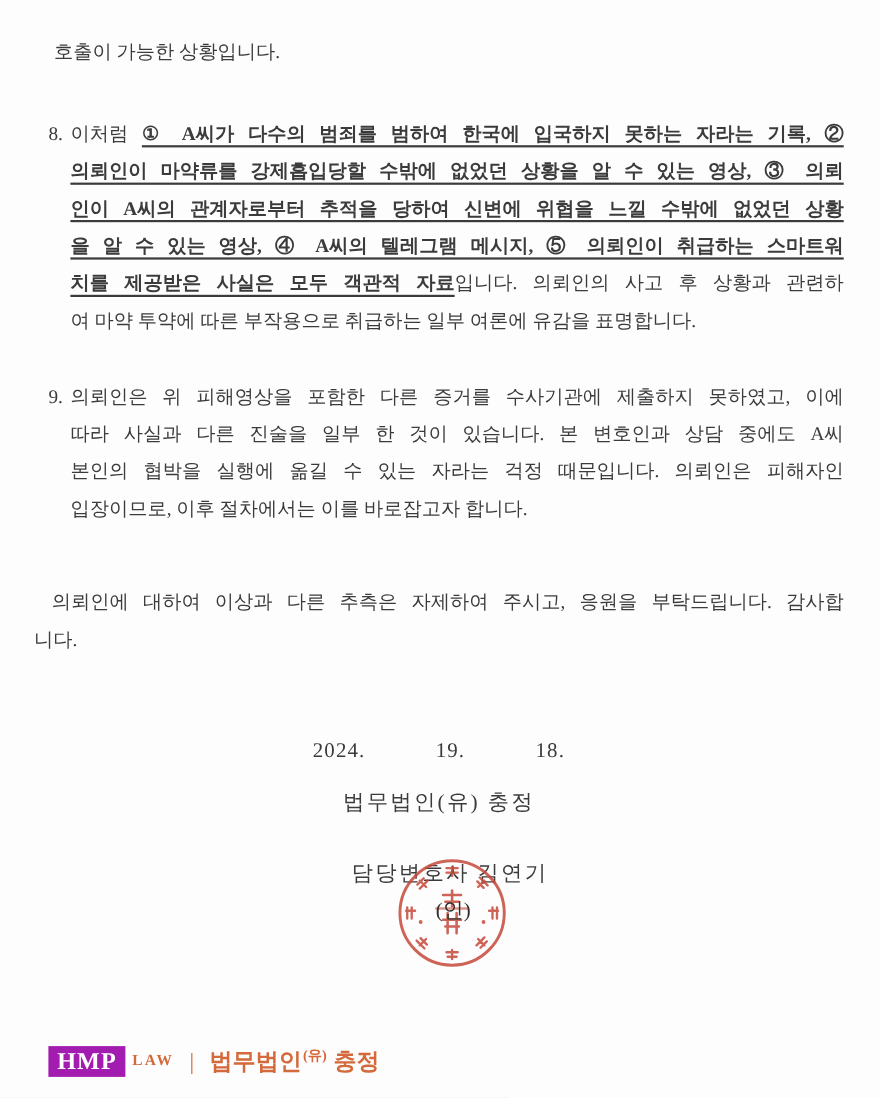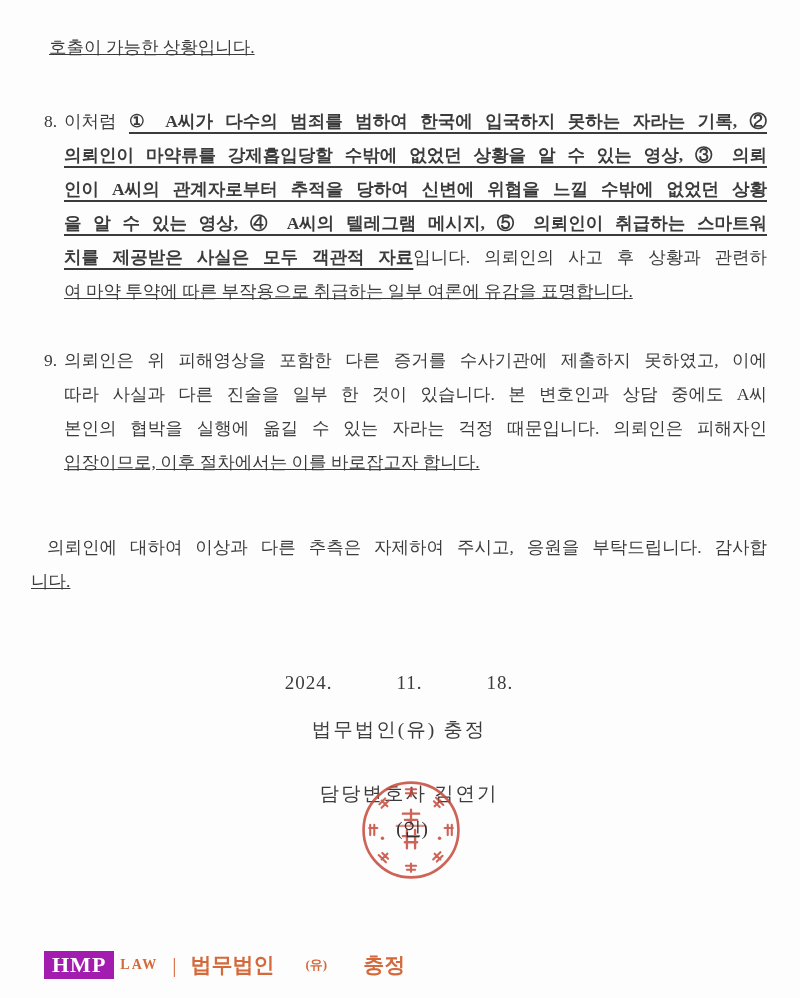--- a/index.html
+++ b/index.html
@@ -14,21 +14,21 @@
     overflow:hidden;
   }
   .doc { padding:30px 33px 0 31px; }
 
   .line {
     font-size:17.5px;
     line-height:34px;
     text-align:justify;
     text-align-last:justify;
   }
-  .line.last { text-align:left; text-align-last:left;text-decoration:underline; }
+  .line.last { text-align:left; text-align-last:left; }
   .intro { margin-left:18px; }
 
   .para { position:relative; padding-left:33px; }
   .para-8 { margin-top:40px; }
   .para-9 { margin-top:35px; }
   .para .num {
     position:absolute; left:13px; top:0;
     font-size:17.5px; line-height:34px;
   }
   .em {
@@ -82,21 +82,21 @@
     font-weight:700; font-size:22px; line-height:28px;
     padding:0 8px; letter-spacing:1px;
   }
   .law-word {
     color:#d4693b; font-weight:700; font-size:14px;
     margin-left:6px; letter-spacing:2px;
   }
   .footer-divider {
     color:#d4693b; font-size:21px; font-weight:400; margin:0 14px;
   }
-  .footer-firm { color:#d4693b; font-weight:700; font-size:21px; display:flex; align-items:center;gap:30px; }
+  .footer-firm { color:#d4693b; font-weight:700; font-size:21px; display:flex; align-items:flex-start; }
   .footer-firm .small { font-size:13px; margin:0 1px; }
   .footer-firm .tail { margin-left:5px; }
 </style>
 </head>
 <body>
 
 <div class="page">
   <div class="doc">
 
     <div class="line last intro">호출이 가능한 상황입니다.</div>
@@ -118,21 +118,21 @@
       <div class="line">본인의 협박을 실행에 옮길 수 있는 자라는 걱정 때문입니다. 의뢰인은 피해자인</div>
       <div class="line last">입장이므로, 이후 절차에서는 이를 바로잡고자 합니다.</div>
     </div>
 
     <div class="closing">
       <div class="line first">의뢰인에 대하여 이상과 다른 추측은 자제하여 주시고, 응원을 부탁드립니다. 감사합</div>
       <div class="line last">니다.</div>
     </div>
 
     <div class="date-row">
-      <span>2024.</span><span>11.</span><span>18.</span>
+      <span>2024.</span><span>19.</span><span>18.</span>
     </div>
 
     <div class="firm-row">법무법인(유) 충정</div>
 
     <div class="sign-row">
       <span class="sign-inner">
         <span>담당변호사 김연기</span>
         <span class="seal-wrap">
           <svg class="seal-svg" viewBox="0 0 100 100">
             <g fill="none" stroke="#c64a3c" stroke-linecap="round" opacity="0.85">

